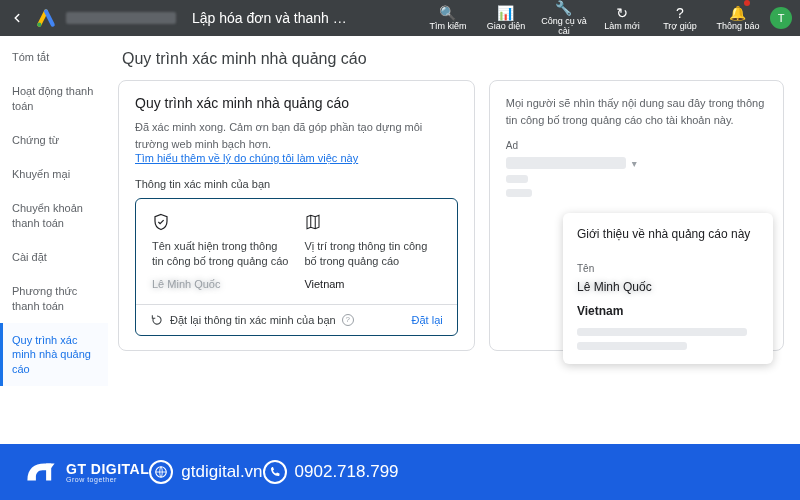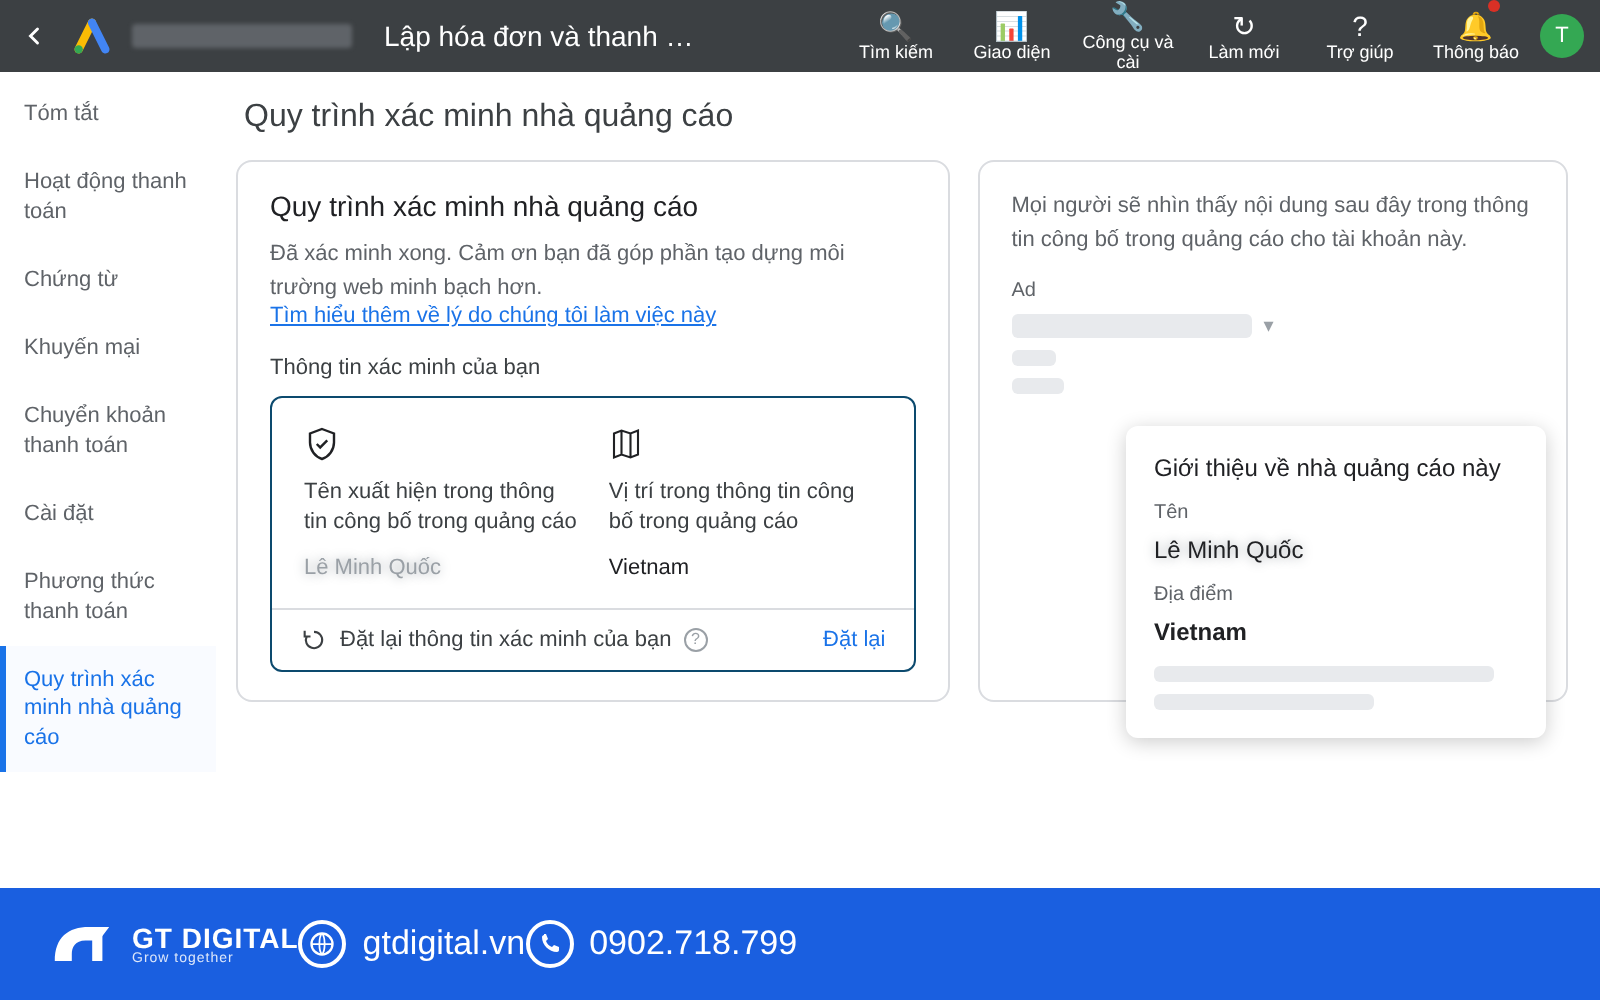--- a/index.html
+++ b/index.html
@@ -42,21 +42,21 @@
 .blurred { color:transparent; text-shadow:0 0 6px #9aa0a6; user-select:none;}
 .verify-footer { border-top:1px solid #dadce0; padding:8px 14px; display:flex; align-items:center; justify-content:space-between; font-size:11px; }
 .verify-footer .left { display:flex; align-items:center; gap:6px; color:#3c4043;}
 .verify-footer .left .help { width:12px; height:12px; border:1px solid #9aa0a6; border-radius:50%; font-size:8px; display:flex; align-items:center; justify-content:center; color:#9aa0a6;}
 .verify-footer .action { color:#1a73e8; cursor:pointer; }
 
 .ad-label { font-size:10px; color:#5f6368; margin-top:12px; }
 .skel { background:#e8eaed; border-radius:3px; }
 .ad-row1 { display:flex; gap:6px; align-items:center; margin:6px 0;}
 .popover { position:absolute; top:132px; right:10px; width:210px; background:#fff; box-shadow:0 2px 10px rgba(0,0,0,0.2); border-radius:6px; padding:14px; font-size:11px;}
-.popover h4 { font-size:12px; font-weight:400; color:#202124; margin-bottom:10px;}
+.popover h4 { font-size:12px; font-weight:400; color:#202124; margin-bottom:22px;}
 .popover .field-label { font-size:10px; color:#5f6368; margin-top:4px;}
 .popover .field-val { font-size:12px; color:#202124; margin:6px 0 10px; font-weight:700;}
 .popover .skel { margin-top:6px;}
 
 
 .footer { position:absolute; bottom:0; left:0; right:0; height:56px; background:#1a5fe0; color:#fff; display:flex; align-items:center; padding:0 24px; font-size:16px;}
 .footer .brand { display:flex; align-items:center; gap:8px;}
 .footer .brand-logo { width:34px; height:30px; display:flex; align-items:center; justify-content:center; position:relative;}
 .footer .brand-text { display:flex; flex-direction:column; line-height:1;}
 .footer .brand-text .big { font-size:14px; font-weight:700; letter-spacing:0.5px;}
@@ -185,21 +185,20 @@
           <div class="skel" style="width:120px;height:12px"></div>
           <span style="color:#9aa0a6;font-size:10px">▾</span>
         </div>
         <div class="skel" style="width:22px;height:8px;margin-bottom:6px"></div>
         <div class="skel" style="width:26px;height:8px"></div>
 
         <div class="popover">
           <h4>Giới thiệu về nhà quảng cáo này</h4>
           <div class="field-label">Tên</div>
           <div class="field-val blurred" style="font-weight:400">Lê Minh Quốc</div>
-          <div class="field-label">Địa điểm</div>
           <div class="field-val">Vietnam</div>
           <div class="skel" style="width:170px;height:8px"></div>
           <div class="skel" style="width:110px;height:8px;margin-top:6px"></div>
         </div>
       </div>
     </div>
   </div>
 </div>
 
 <div class="footer">

